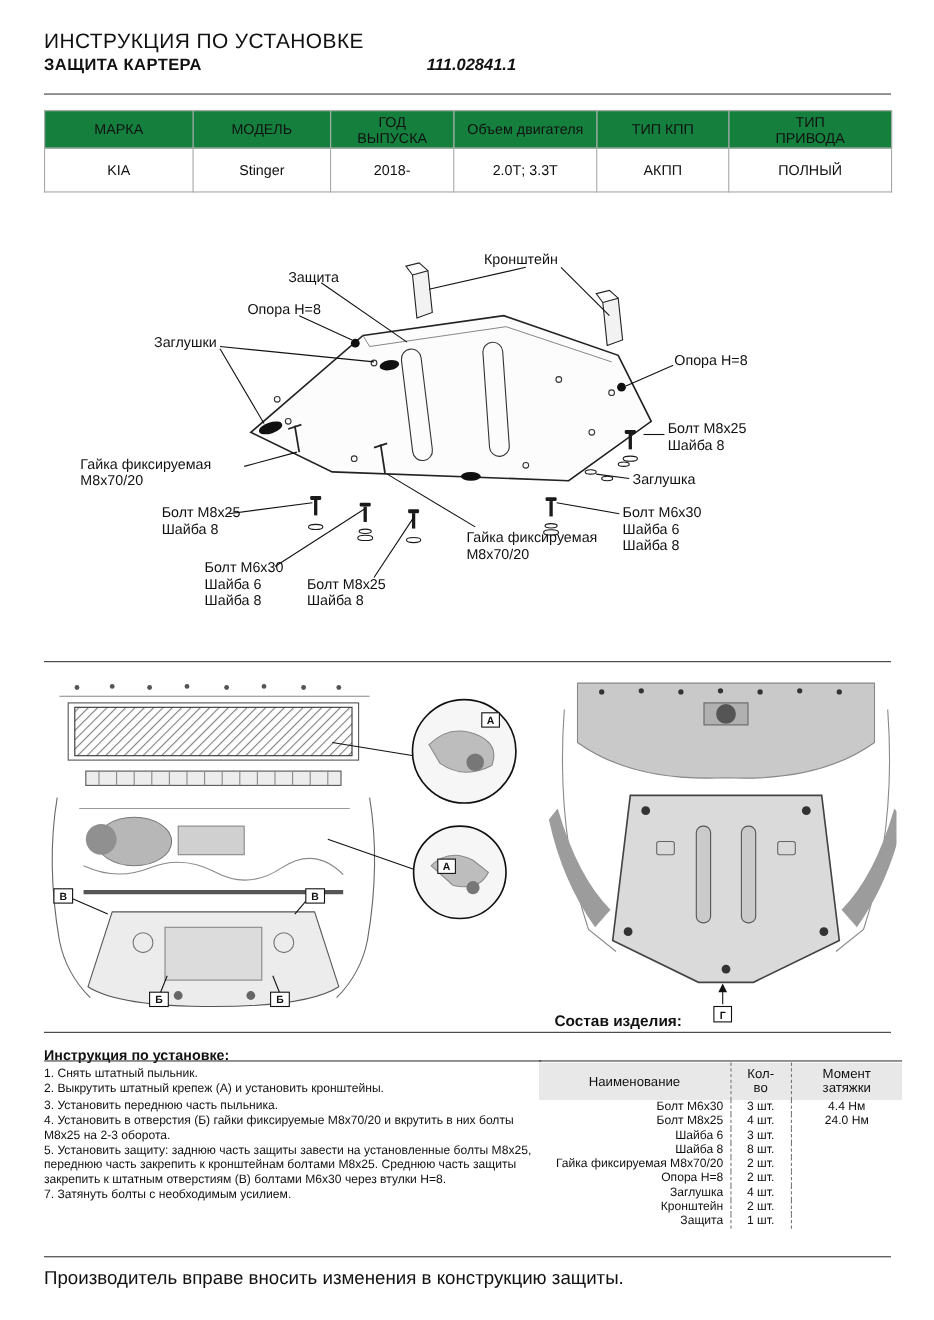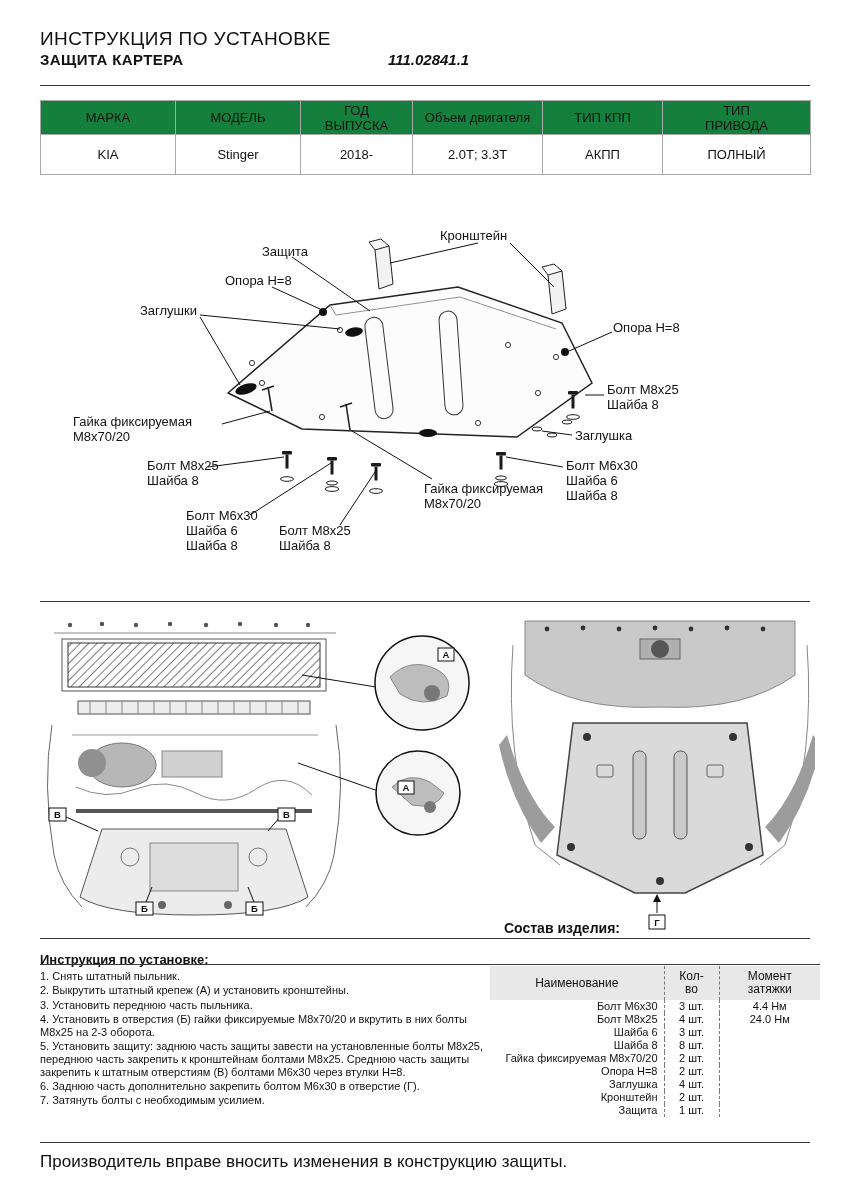--- a/index.html
+++ b/index.html
@@ -332,21 +332,20 @@
 <div class="hline" style="left:40px; top:938px; width:770px;"></div>
 
 <div class="abs" id="instr-title">Инструкция по установке:</div>
 <div class="hline" style="left:40px; top:964px; width:452px; border-top-width:1px;"></div>
 <div class="abs" id="instr-list">
   <div class="item">1. Снять штатный пыльник.</div>
   <div class="item">2. Выкрутить штатный крепеж (А) и установить кронштейны.</div>
   <div class="item">3. Установить переднюю часть пыльника.</div>
   <div class="item">4. Установить в отверстия (Б) гайки фиксируемые М8х70/20 и вкрутить в них болты М8х25 на 2-3 оборота.</div>
   <div class="item">5. Установить защиту: заднюю часть защиты завести на установленные болты М8х25, переднюю часть закрепить к кронштейнам болтами М8х25. Среднюю часть защиты закрепить к штатным отверстиям (В) болтами М6х30 через втулки Н=8.</div>
-  <div class="item">6. Заднюю часть дополнительно закрепить болтом М6х30 в отверстие (Г).</div>
   <div class="item">7. Затянуть болты с необходимым усилием.</div>
 </div>
 
 <div class="abs" id="parts-title">Состав изделия:</div>
 <div class="hline" style="left:490px; top:964px; width:330px; border-top-width:1px;"></div>
 <table id="parts-table">
   <tbody>
       <tr>
     <th>Наименование</th>
     <th class="c-qty">Кол-во</th>

